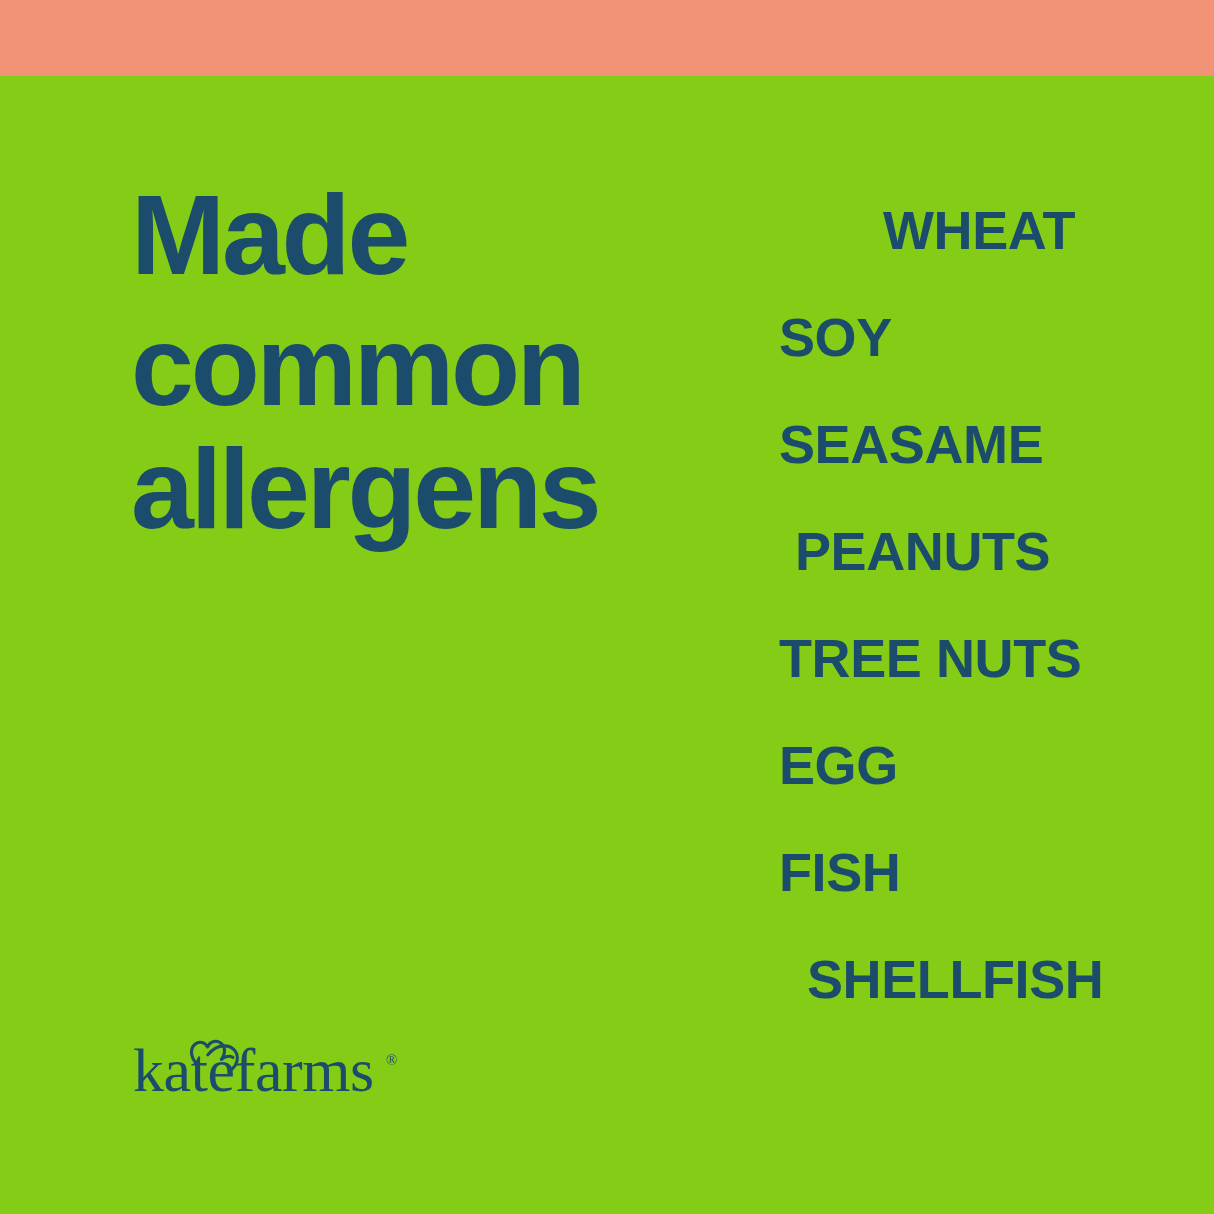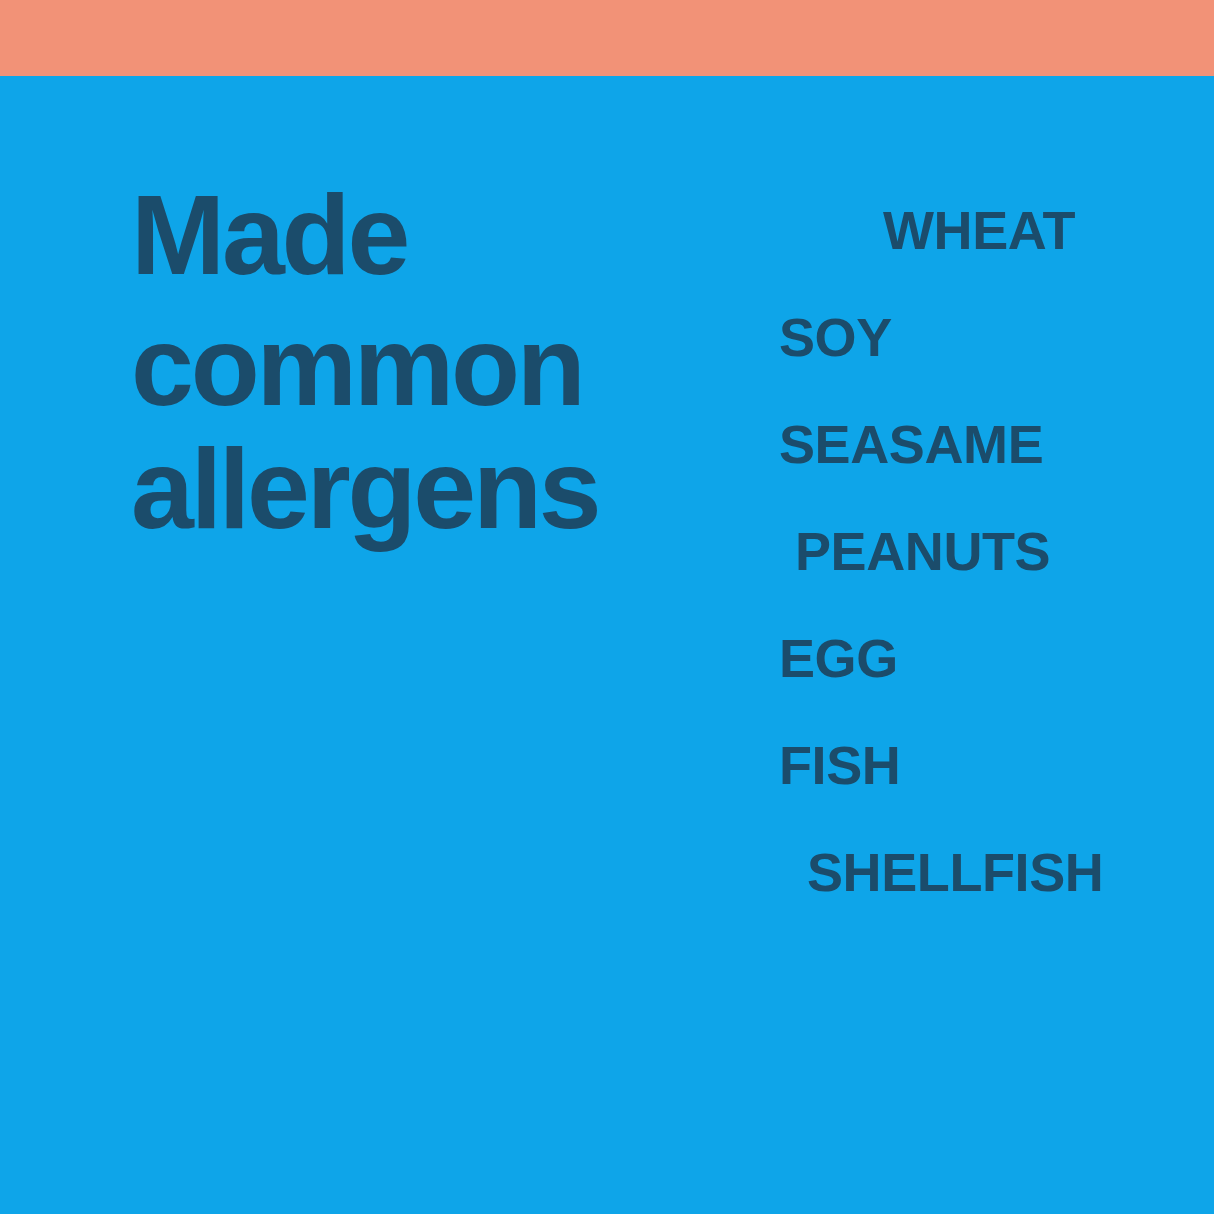--- a/index.html
+++ b/index.html
@@ -80,34 +80,56 @@
     font-size: 54px;
     line-height: 107px;
     letter-spacing: -0.4px;
     color: #1B4C6B;
     white-space: nowrap;
   }
 </style>
 </head>
 <body>
 
-<div id="graphic" style="background: #0ea5e9;">
+<div id="graphic" style="background: #84cc16;">
 
   <div class="top-band" style="background: rgb(242, 146, 119);"></div>
 
   <div class="headline">
     <span class="headline-line" style="color: rgb(27, 76, 107);">Made</span>
     <span class="headline-line" style="color: rgb(27, 76, 107); margin-top: 8px;">common</span>
     <span class="headline-line" style="color: rgb(27, 76, 107);">allergens</span>
   </div>
 
   <ul class="allergen-list">
     <li class="allergen-item" style="color: rgb(27, 76, 107); text-align: center;">WHEAT</li>
     <li class="allergen-item" style="color: rgb(27, 76, 107);">SOY</li>
     <li class="allergen-item" style="color: rgb(27, 76, 107);">SEASAME</li>
     <li class="allergen-item" style="color: rgb(27, 76, 107); margin-left: 16px;">PEANUTS</li>
+    <li class="allergen-item" style="color: rgb(27, 76, 107);">TREE NUTS</li>
     <li class="allergen-item" style="color: rgb(27, 76, 107);">EGG</li>
     <li class="allergen-item" style="color: rgb(27, 76, 107);">FISH</li>
     <li class="allergen-item" style="color: rgb(27, 76, 107); margin-left: 28px;">SHELLFISH</li>
   </ul>
 
+  <div class="logo">
+    <svg class="logo-svg" width="290" height="70" viewBox="0 0 290 70" xmlns="http://www.w3.org/2000/svg">
+
+      <g fill="none" stroke="#1B4C6B" stroke-width="3.1" stroke-linecap="round" stroke-linejoin="round">
+        <path d="M63.5 33.5 C 57.2 26.8, 57.0 18.3, 62.0 14.2
+                 C 66.6 10.4, 72.3 12.6, 74.6 17.0
+                 C 76.3 12.2, 82.0 9.6, 87.0 12.5
+                 C 92.4 15.7, 93.0 23.4, 88.6 29.4"></path>
+        <path d="M74.8 24.9 C 79.4 19.2, 86.0 15.4, 92.6 15.9
+                 C 101.0 16.6, 105.6 23.6, 104.0 31.0
+                 C 103.2 34.8, 100.9 37.6, 98.6 39.4"></path>
+        <path d="M88.4 29.2 C 92.2 26.4, 96.8 25.6, 99.9 27.4"></path>
+      </g>
+
+      <text x="0" y="61" font-family="Liberation Serif, serif" font-size="62" font-weight="400" letter-spacing="-0.4" fill="#1B4C6B">
+        <tspan>kate</tspan><tspan>farms</tspan>
+      </text>
+
+      <text x="253" y="35" font-family="Liberation Serif, serif" font-size="15" fill="#1B4C6B">®</text>
+    </svg>
+  </div>
 
 </div>
 
 </body></html>

